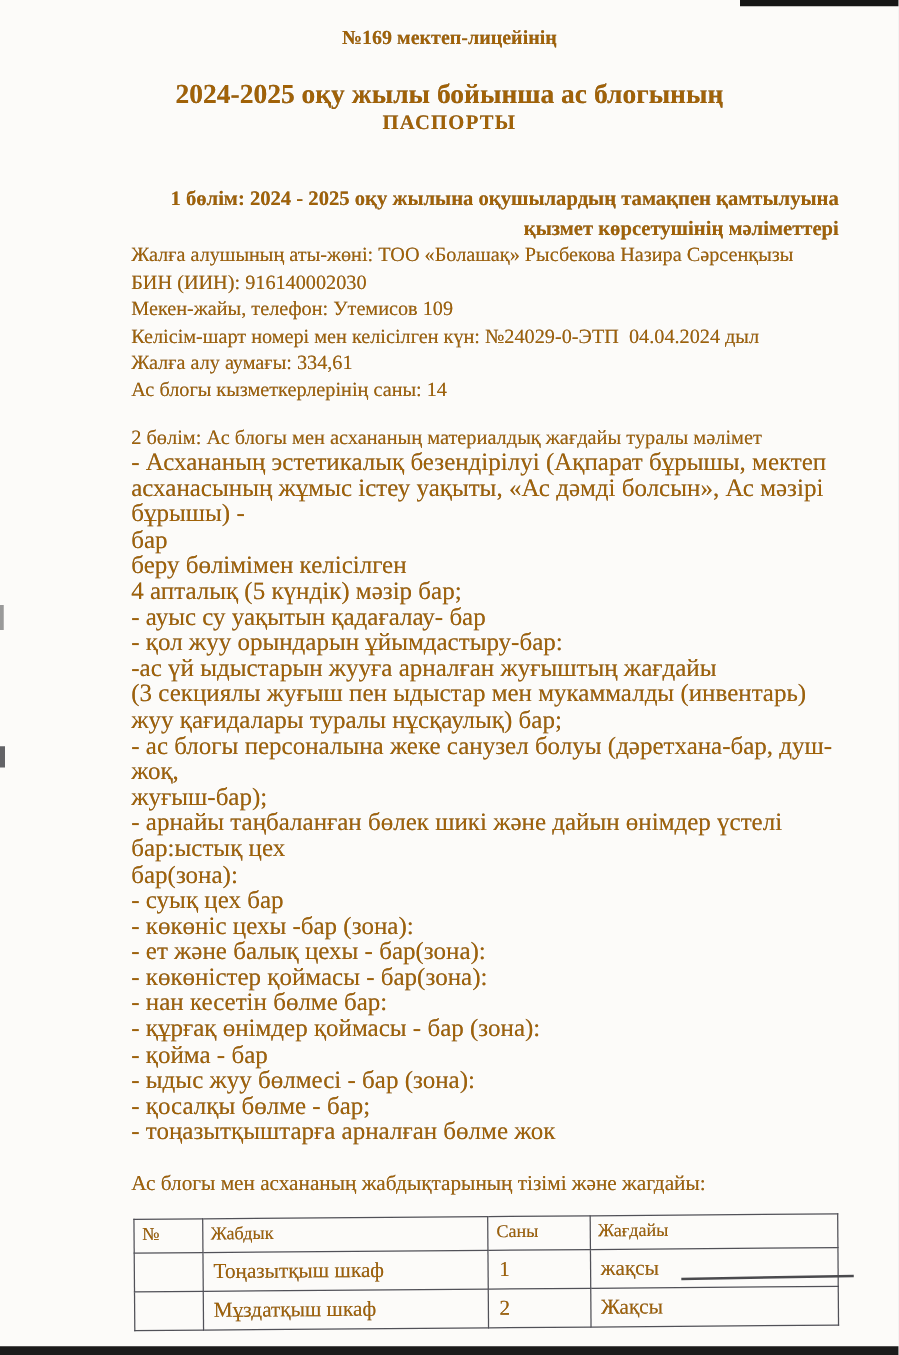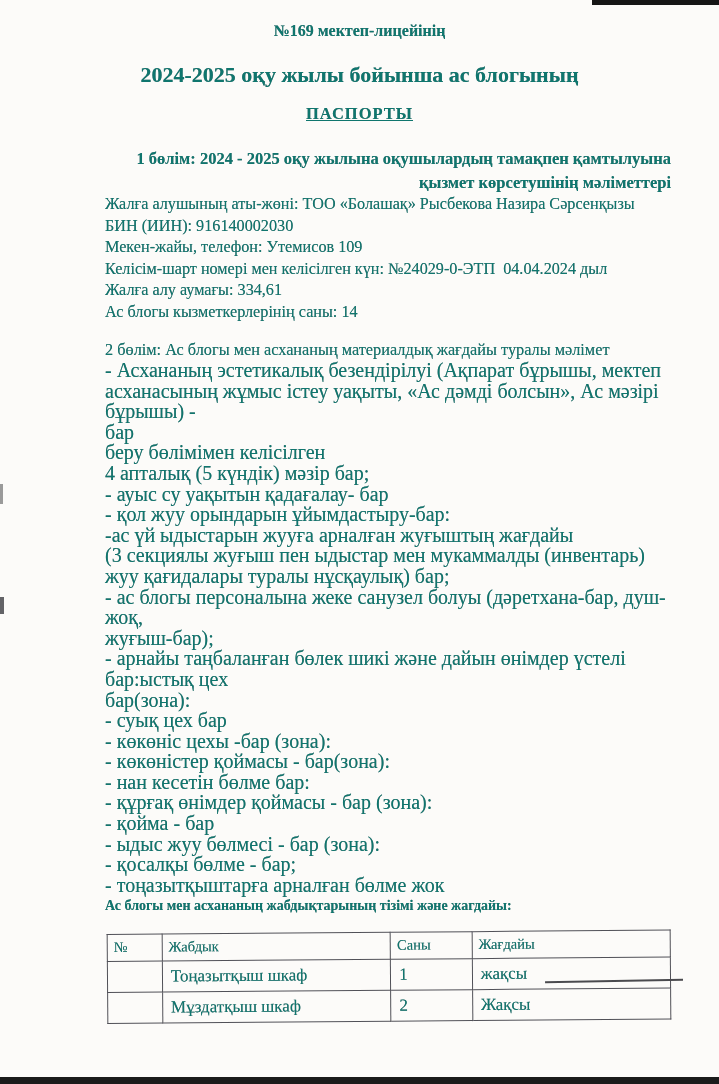--- a/index.html
+++ b/index.html
@@ -2,35 +2,35 @@
 <html><head>
 <meta charset="utf-8">
 <style>
   html,body { margin:0; padding:0; background:#e8e8e8; }
   .page {
     position:relative;
     width:719px; height:1084px;
     margin:0 auto;
     background:#fcfbf9;
     font-family:"Liberation Serif","DejaVu Serif",serif;
-    color:#0f766e;
+    color:#a16207;
     overflow:hidden;
     text-shadow:0 0 .4px rgba(52,52,62,.55);
   }
   .title { position:absolute; left:0; width:100%; text-align:center; font-weight:bold; white-space:pre-wrap; }
   .title-1 { top:22px;  font-size:16px; }
   .title-2 { top:62px;  font-size:22px; }
-  .title-3 { top:104px; font-size:16.5px; letter-spacing:1px;text-decoration:underline; }
+  .title-3 { top:88px; font-size:16.5px; letter-spacing:1px; }
 
   .content { position:absolute; left:105px; top:147px; width:566px; }
   .s1-heading-line { font-weight:bold; font-size:16.5px; line-height:23.5px; white-space:pre-wrap;text-align:right; }
   .s1-line { font-size:16.2px; line-height:21.5px; white-space:pre-wrap; }
   .s2-heading { font-weight:normal; font-size:16.3px; line-height:21px; margin-top:16px; white-space:pre-wrap; }
   .s2-line { font-size:20px; line-height:20.6px; white-space:pre-wrap; }
-  .equip-heading { font-weight:bold; font-size:14px; line-height:22px; white-space:pre-wrap; }
+  .equip-heading { font-weight:normal; font-size:17px; line-height:22px; margin-top:20px; white-space:pre-wrap; }
 
   .equip-table {
     margin-top:17px; margin-left:2px;
     border-collapse:collapse;
     transform:rotate(-0.45deg);
     transform-origin:left center;
   }
   .equip-table th, .equip-table td {
     border:1px solid #515158;
     vertical-align:middle;
@@ -88,20 +88,21 @@
     <div class="s2-line">- қол жуу орындарын ұйымдастыру-бар:</div>
     <div class="s2-line">-ас үй ыдыстарын жууға арналған жуғыштың жағдайы</div>
     <div class="s2-line">(3 секциялы жуғыш пен ыдыстар мен мукаммалды (инвентарь)</div>
     <div class="s2-line">жуу қағидалары туралы нұсқаулық) бар;</div>
     <div class="s2-line">- ас блогы персоналына жеке санузел болуы (дәретхана-бар, душ-жоқ,</div>
     <div class="s2-line">жуғыш-бар);</div>
     <div class="s2-line">- арнайы таңбаланған бөлек шикі және дайын өнімдер үстелі бар:ыстық цех</div>
     <div class="s2-line">бар(зона):</div>
     <div class="s2-line">- суық цех бар</div>
     <div class="s2-line">- көкөніс цехы -бар (зона):</div>
+    <div class="s2-line">- ет және балық цехы - бар(зона):</div>
     <div class="s2-line">- көкөністер қоймасы - бар(зона):</div>
     <div class="s2-line">- нан кесетін бөлме бар:</div>
     <div class="s2-line">- құрғақ өнімдер қоймасы - бар (зона):</div>
     <div class="s2-line">- қойма - бар</div>
     <div class="s2-line">- ыдыс жуу бөлмесі - бар (зона):</div>
     <div class="s2-line">- қосалқы бөлме - бар;</div>
     <div class="s2-line">- тоңазытқыштарға арналған бөлме жок</div>
 
     <div class="equip-heading">Ас блогы мен асхананың жабдықтарының тізімі және жагдайы:</div>
 

